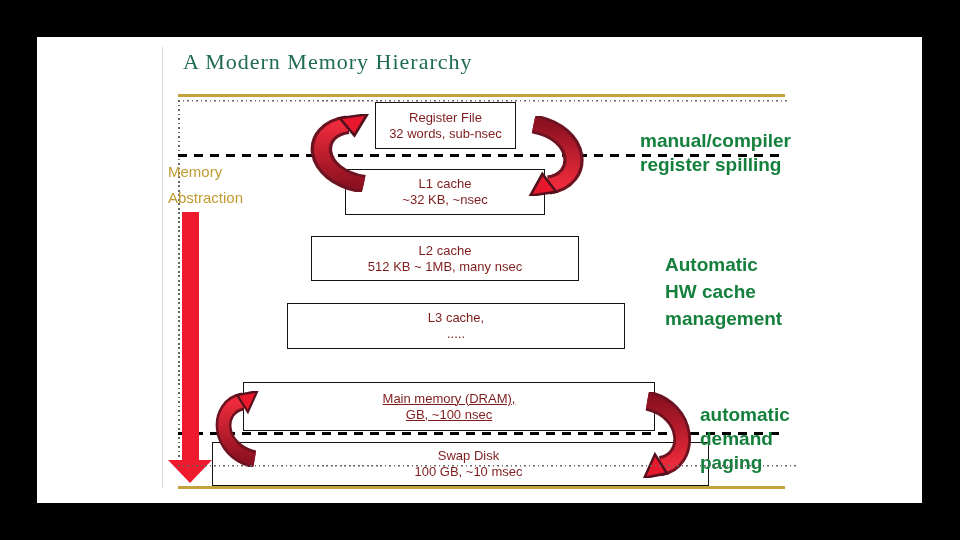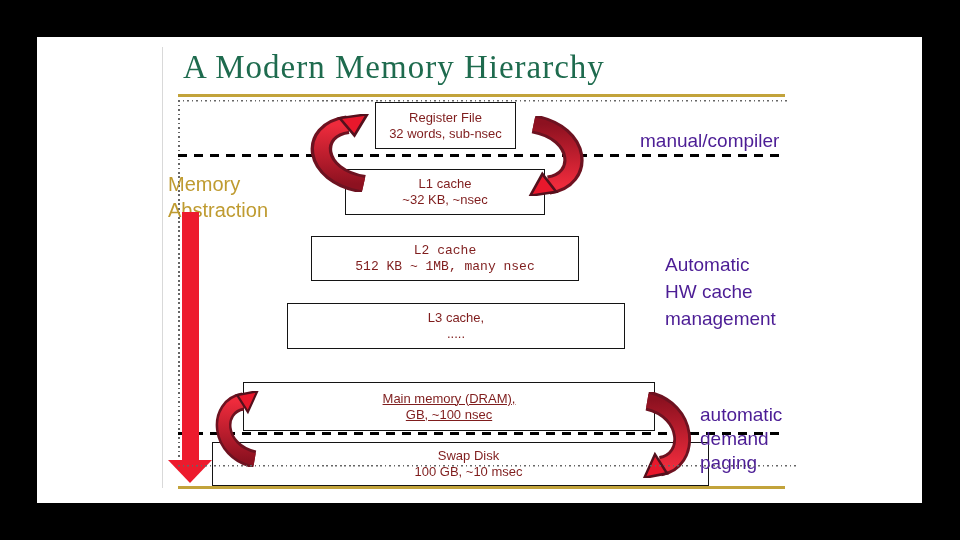--- a/index.html
+++ b/index.html
@@ -11,21 +11,21 @@
     position:absolute;left:37px;top:37px;width:885px;height:466px;
     background:#ffffff;
   }
   .abs{position:absolute;}
   
   .placeholder-line{left:125px;top:10px;width:1px;height:441px;background:#d9d9d9;}
   
   .title{
     left:146px;top:12px;width:620px;
     font-family:"Liberation Serif","DejaVu Serif",serif;
-    font-size:33px;font-weight:400;letter-spacing:1px;
+    font-size:22px;font-weight:400;letter-spacing:1px;
     color:var(--title_green,#1e6b4e);white-space:nowrap;
   }
   .gold-line{height:3px;background:var(--accent_gold,#c2a33b);z-index:1;}
   .gold-top{left:141px;top:57px;width:607px;}
   .gold-bottom{left:141px;top:449px;width:607px;}
   
   .dot-h{height:2px;background:repeating-linear-gradient(90deg,#666 0 1.5px,transparent 1.5px 4.5px);background-size:100% 1.5px;background-repeat:no-repeat;}
   .dot-top{left:141px;top:63px;width:612px;z-index:1;}
   .dot-bottom{left:141px;top:428px;width:618px;z-index:4;}
   .dot-left{left:141px;top:63px;width:1.5px;height:366px;background:repeating-linear-gradient(180deg,#666 0 1.5px,transparent 1.5px 4.5px);z-index:1;}
@@ -34,31 +34,31 @@
   .dash-upper{left:141px;top:117px;width:607px;}
   .dash-lower{left:141px;top:395px;width:607px;}
   
   .level{
     border:1.5px solid #141414;background:#fff;z-index:2;
     display:flex;flex-direction:column;justify-content:center;align-items:center;
     text-align:center;font-size:13px;line-height:16px;color:#7f1d1d;
   }
   .lv0{left:338px;top:65px;width:139px;height:45px;}
   .lv1{left:308px;top:132px;width:198px;height:44px;}
-  .lv2{left:274px;top:199px;width:266px;height:43px;font-family:Liberation Mono, monospace;}
+  .lv2{left:274px;top:199px;width:266px;height:43px;}
   .lv3{left:250px;top:266px;width:336px;height:44px;}
   .lv4{left:206px;top:345px;width:410px;height:47px;text-decoration:underline;}
   .lv5{left:175px;top:405px;width:479px;height:42px;padding-left:16px;}
   
   .abs-label{
-    left:131px;top:122px;font-size:20px;line-height:26px;
-    color:var(--label_gold,#bf9b30);z-index:2;margin-top:12px;
+    left:131px;top:122px;font-size:15px;line-height:26px;
+    color:var(--label_gold,#bf9b30);z-index:2;
   }
   
-  .ann{font-weight:400;color:#4c1d95;z-index:3;white-space:nowrap;}
+  .ann{font-weight:700;color:#15803d;z-index:3;white-space:nowrap;}
   .ann1{left:603px;top:92px;font-size:19px;line-height:24px;}
   .ann2{left:628px;top:214px;font-size:19px;line-height:27px;}
   .ann3{left:663px;top:366px;font-size:19px;line-height:24px;}
   
   .big-arrow{left:130px;top:175px;width:46px;height:272px;z-index:3;}
   
   .ca{z-index:3;}
   .ca svg{width:100%;height:100%;display:block;}
   .ca-tl{left:270px;top:77px;width:68px;height:78px;}
   .ca-tr{left:486px;top:79px;width:64px;height:80px;transform:rotate(180deg);}
@@ -152,20 +152,21 @@
   <div class="abs ca ca-br">
     <svg viewBox="0 0 60 80" preserveAspectRatio="none">
       <path d="M 50 72 C 4 63 2 16 36 11" fill="none" stroke="#6d1220" stroke-width="19"></path>
       <path d="M 50 72 C 4 63 2 16 36 11" fill="none" stroke="url(#agrad)" stroke-width="13"></path>
       <polygon points="-2,-11 20,0 -2,11" transform="translate(37,12) rotate(-36)" fill="#e8182c" stroke="#54101c" stroke-width="2.5"></polygon>
     </svg>
   </div>
 
   <div class="abs ann ann1">
     <div>manual/compiler</div>
+    <div>register spilling</div>
   </div>
   <div class="abs ann ann2">
     <div>Automatic</div>
     <div>HW cache</div>
     <div>management</div>
   </div>
   <div class="abs ann ann3">
     <div>automatic</div>
     <div>demand</div>
     <div>paging</div>

